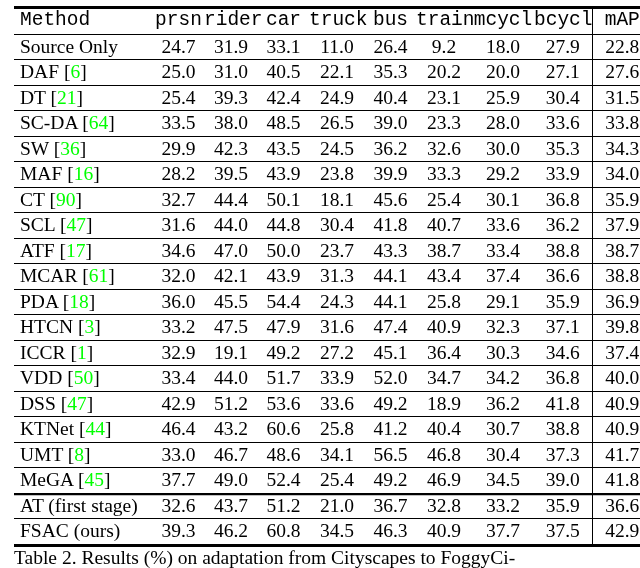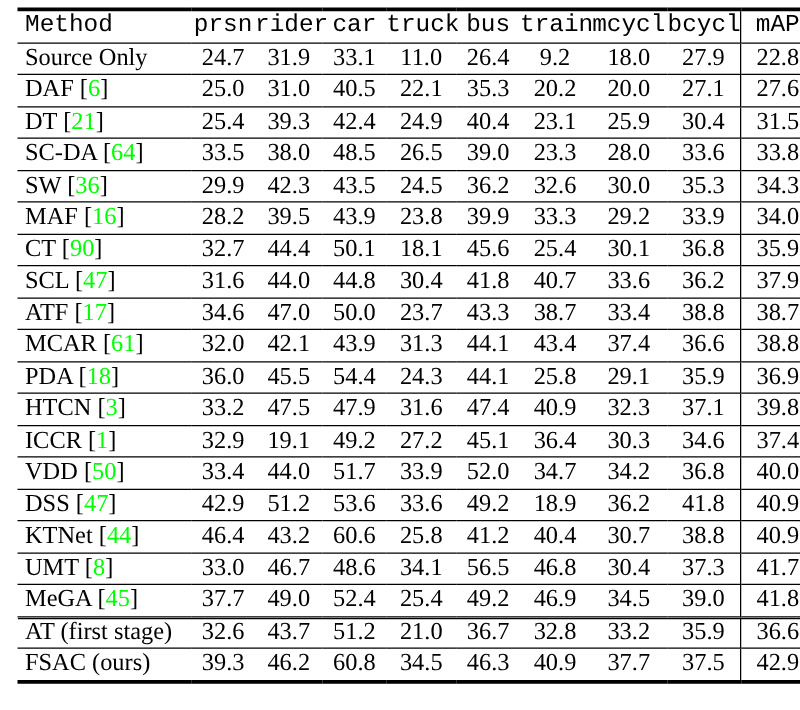--- a/index.html
+++ b/index.html
@@ -359,14 +359,15 @@
             <td class="c-num ">46.3</td>
             <td class="c-num w-train">40.9</td>
             <td class="c-num w-mcycl bold">37.7</td>
             <td class="c-num w-bcycl pre-map">37.5</td>
             <td class="c-map bold">42.9</td>
           </tr>
         </tbody>
     </table>
   </div>
 
+  <div class="caption">Table 2. Results (%) on adaptation from Cityscapes to FoggyCi-</div>
 
 </div>
 
 </body></html>

